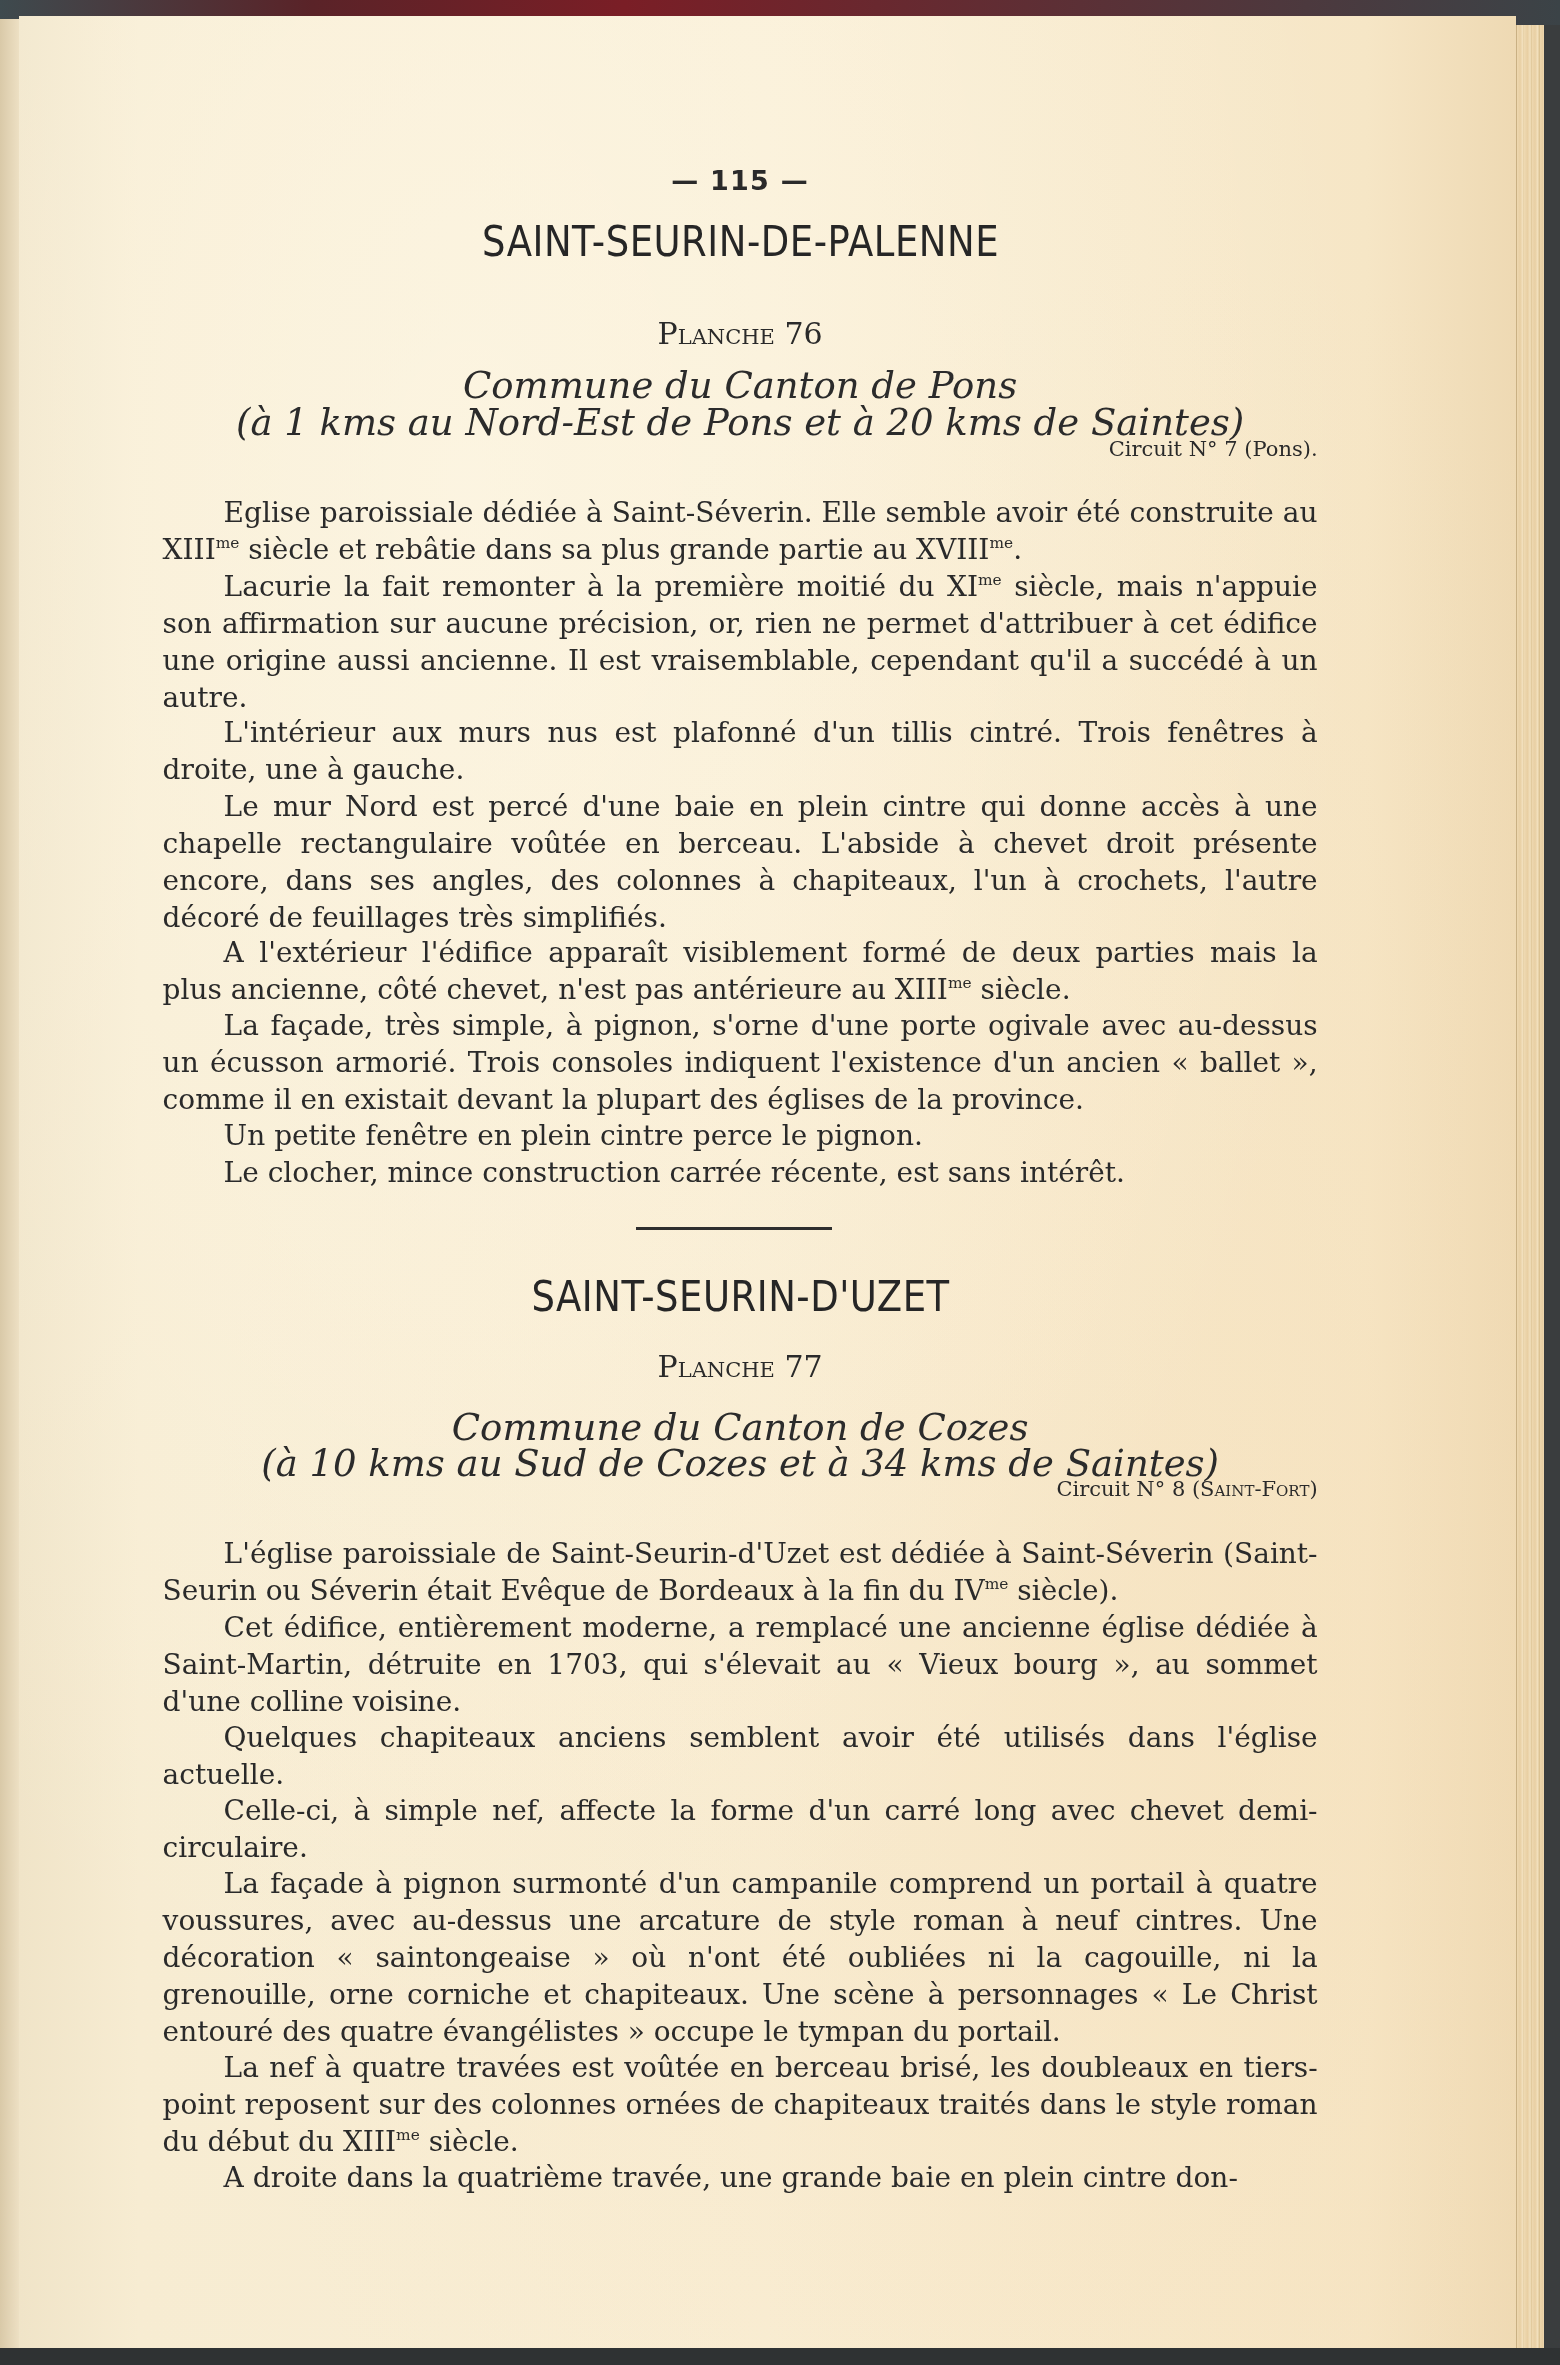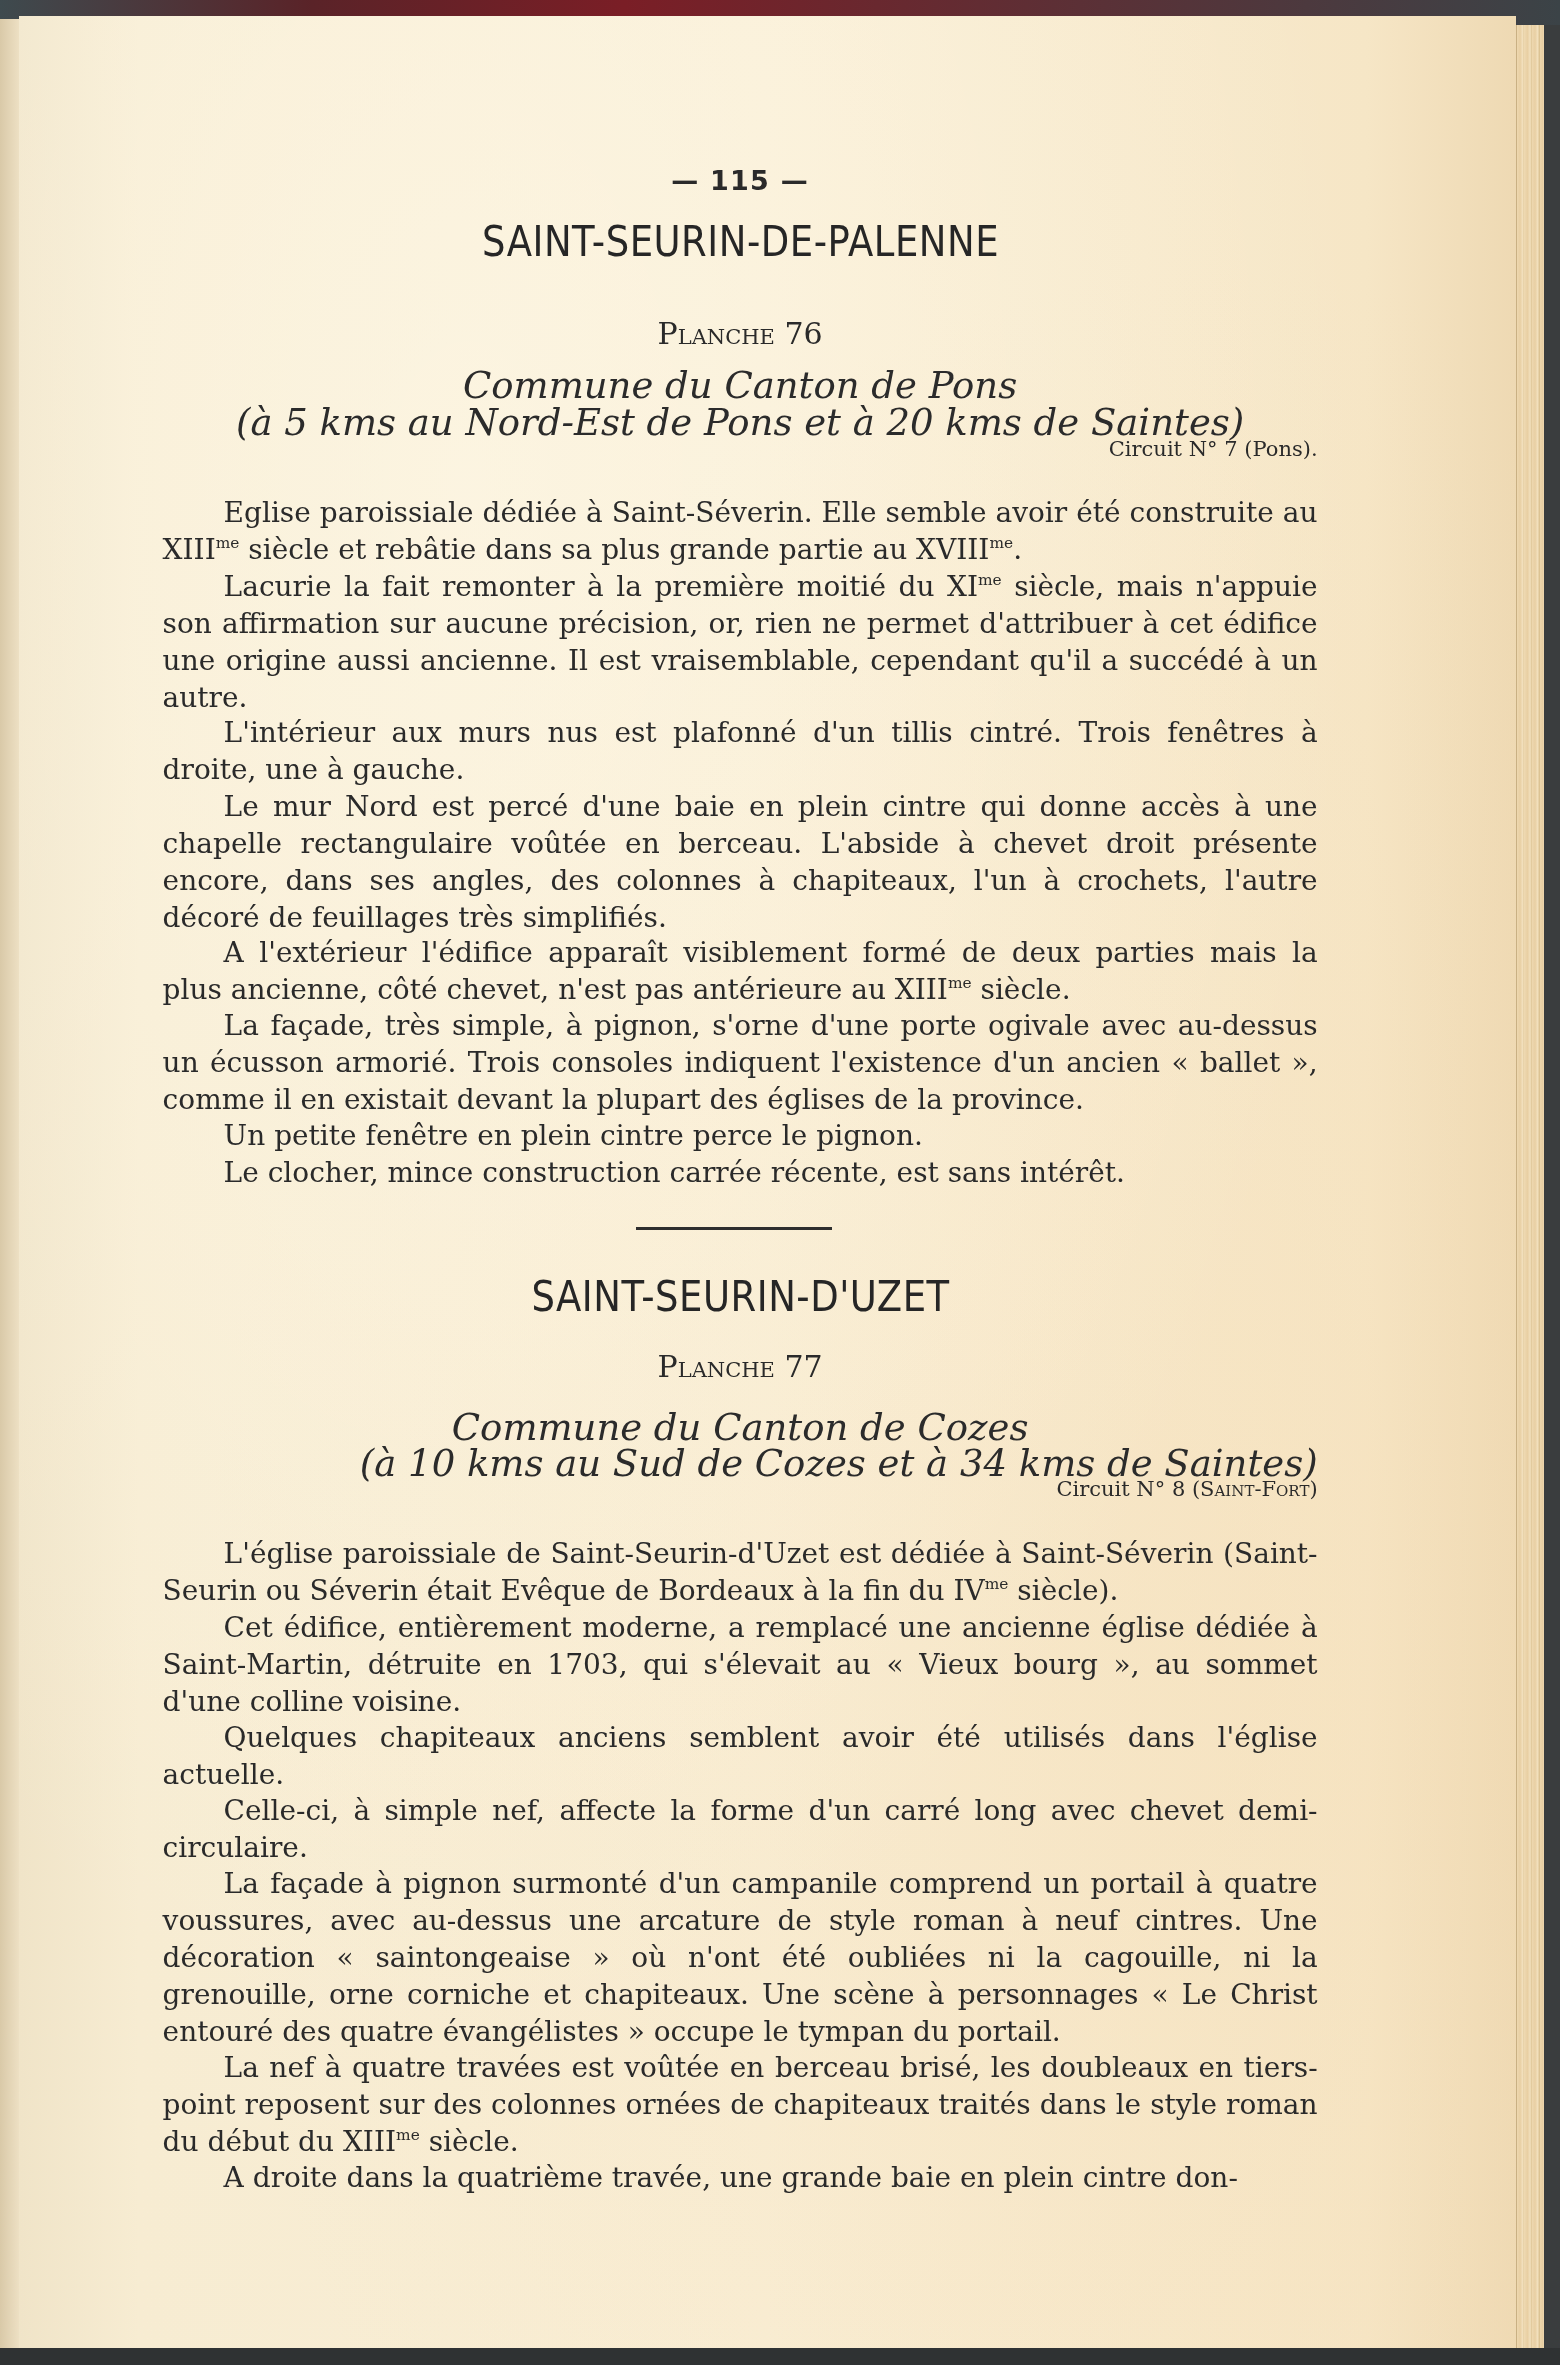--- a/index.html
+++ b/index.html
@@ -77,38 +77,38 @@
 <div class="left-flap"></div>
 
 <div class="page">
   <div class="content">
 
     <div class="page-number">— 115 —</div>
 
     <div class="title" style="top:200px;">SAINT-SEURIN-DE-PALENNE</div>
     <div class="planche" style="top:300px;">Planche 76</div>
     <div class="commune" style="top:348px;">Commune du Canton de Pons</div>
-    <div class="distance" style="top:385px;">(à 5 kms au Nord-Est de Pons et à 20 kms de Saintes)</div>
+    <div class="distance" style="top:385px;">(à 1 kms au Nord-Est de Pons et à 20 kms de Saintes)</div>
     <div class="circuit" style="top:421px;">Circuit N° 7 (Pons).</div>
 
     <p class="para" style="top:478px;">Eglise paroissiale dédiée à Saint-Séverin. Elle semble avoir été construite au XIII<sup>me</sup> siècle et rebâtie dans sa plus grande partie au XVIII<sup>me</sup>.</p>
     <p class="para" style="top:552px;">Lacurie la fait remonter à la première moitié du XI<sup>me</sup> siècle, mais n'appuie son affirmation sur aucune précision, or, rien ne permet d'attribuer à cet édifice une origine aussi ancienne. Il est vraisemblable, cependant qu'il a succédé à un autre.</p>
     <p class="para" style="top:698px;">L'intérieur aux murs nus est plafonné d'un tillis cintré. Trois fenêtres à droite, une à gauche.</p>
     <p class="para" style="top:772px;">Le mur Nord est percé d'une baie en plein cintre qui donne accès à une chapelle rectangulaire voûtée en berceau. L'abside à chevet droit présente encore, dans ses angles, des colonnes à chapiteaux, l'un à crochets, l'autre décoré de feuillages très simplifiés.</p>
     <p class="para" style="top:918px;">A l'extérieur l'édifice apparaît visiblement formé de deux parties mais la plus ancienne, côté chevet, n'est pas antérieure au XIII<sup>me</sup> siècle.</p>
     <p class="para" style="top:991px;">La façade, très simple, à pignon, s'orne d'une porte ogivale avec au-dessus un écusson armorié. Trois consoles indiquent l'existence d'un ancien « ballet », comme il en existait devant la plupart des églises de la province.</p>
     <p class="para" style="top:1101px;">Un petite fenêtre en plein cintre perce le pignon.</p>
     <p class="para" style="top:1138px;">Le clocher, mince construction carrée récente, est sans intérêt.</p>
 
     <div class="rule" style="top:1211px;"></div>
 
     <div class="title" style="top:1255px;">SAINT-SEURIN-D'UZET</div>
     <div class="planche" style="top:1333px;">Planche 77</div>
     <div class="commune" style="top:1390px;">Commune du Canton de Cozes</div>
-    <div class="distance" style="top:1426px;text-align:right;">(à 10 kms au Sud de Cozes et à 34 kms de Saintes)</div>
+    <div class="distance" style="top:1426px;">(à 10 kms au Sud de Cozes et à 34 kms de Saintes)</div>
     <div class="circuit" style="top:1461px;">Circuit N° 8 (<span class="sc">Saint-Fort</span>)</div>
 
     <p class="para" style="top:1519px;">L'église paroissiale de Saint-Seurin-d'Uzet est dédiée à Saint-Séverin (Saint-Seurin ou Séverin était Evêque de Bordeaux à la fin du IV<sup>me</sup> siècle).</p>
     <p class="para" style="top:1593px;">Cet édifice, entièrement moderne, a remplacé une ancienne église dédiée à Saint-Martin, détruite en 1703, qui s'élevait au « Vieux bourg », au sommet d'une colline voisine.</p>
     <p class="para" style="top:1703px;">Quelques chapiteaux anciens semblent avoir été utilisés dans l'église actuelle.</p>
     <p class="para" style="top:1776px;">Celle-ci, à simple nef, affecte la forme d'un carré long avec chevet demi-circulaire.</p>
     <p class="para" style="top:1849px;">La façade à pignon surmonté d'un campanile comprend un portail à quatre voussures, avec au-dessus une arcature de style roman à neuf cintres. Une décoration « saintongeaise » où n'ont été oubliées ni la cagouille, ni la grenouille, orne corniche et chapiteaux. Une scène à personnages « Le Christ entouré des quatre évangélistes » occupe le tympan du portail.</p>
     <p class="para" style="top:2033px;">La nef à quatre travées est voûtée en berceau brisé, les doubleaux en tiers-point reposent sur des colonnes ornées de chapiteaux traités dans le style roman du début du XIII<sup>me</sup> siècle.</p>
     <p class="para" style="top:2143px;">A droite dans la quatrième travée, une grande baie en plein cintre don-</p>
 

